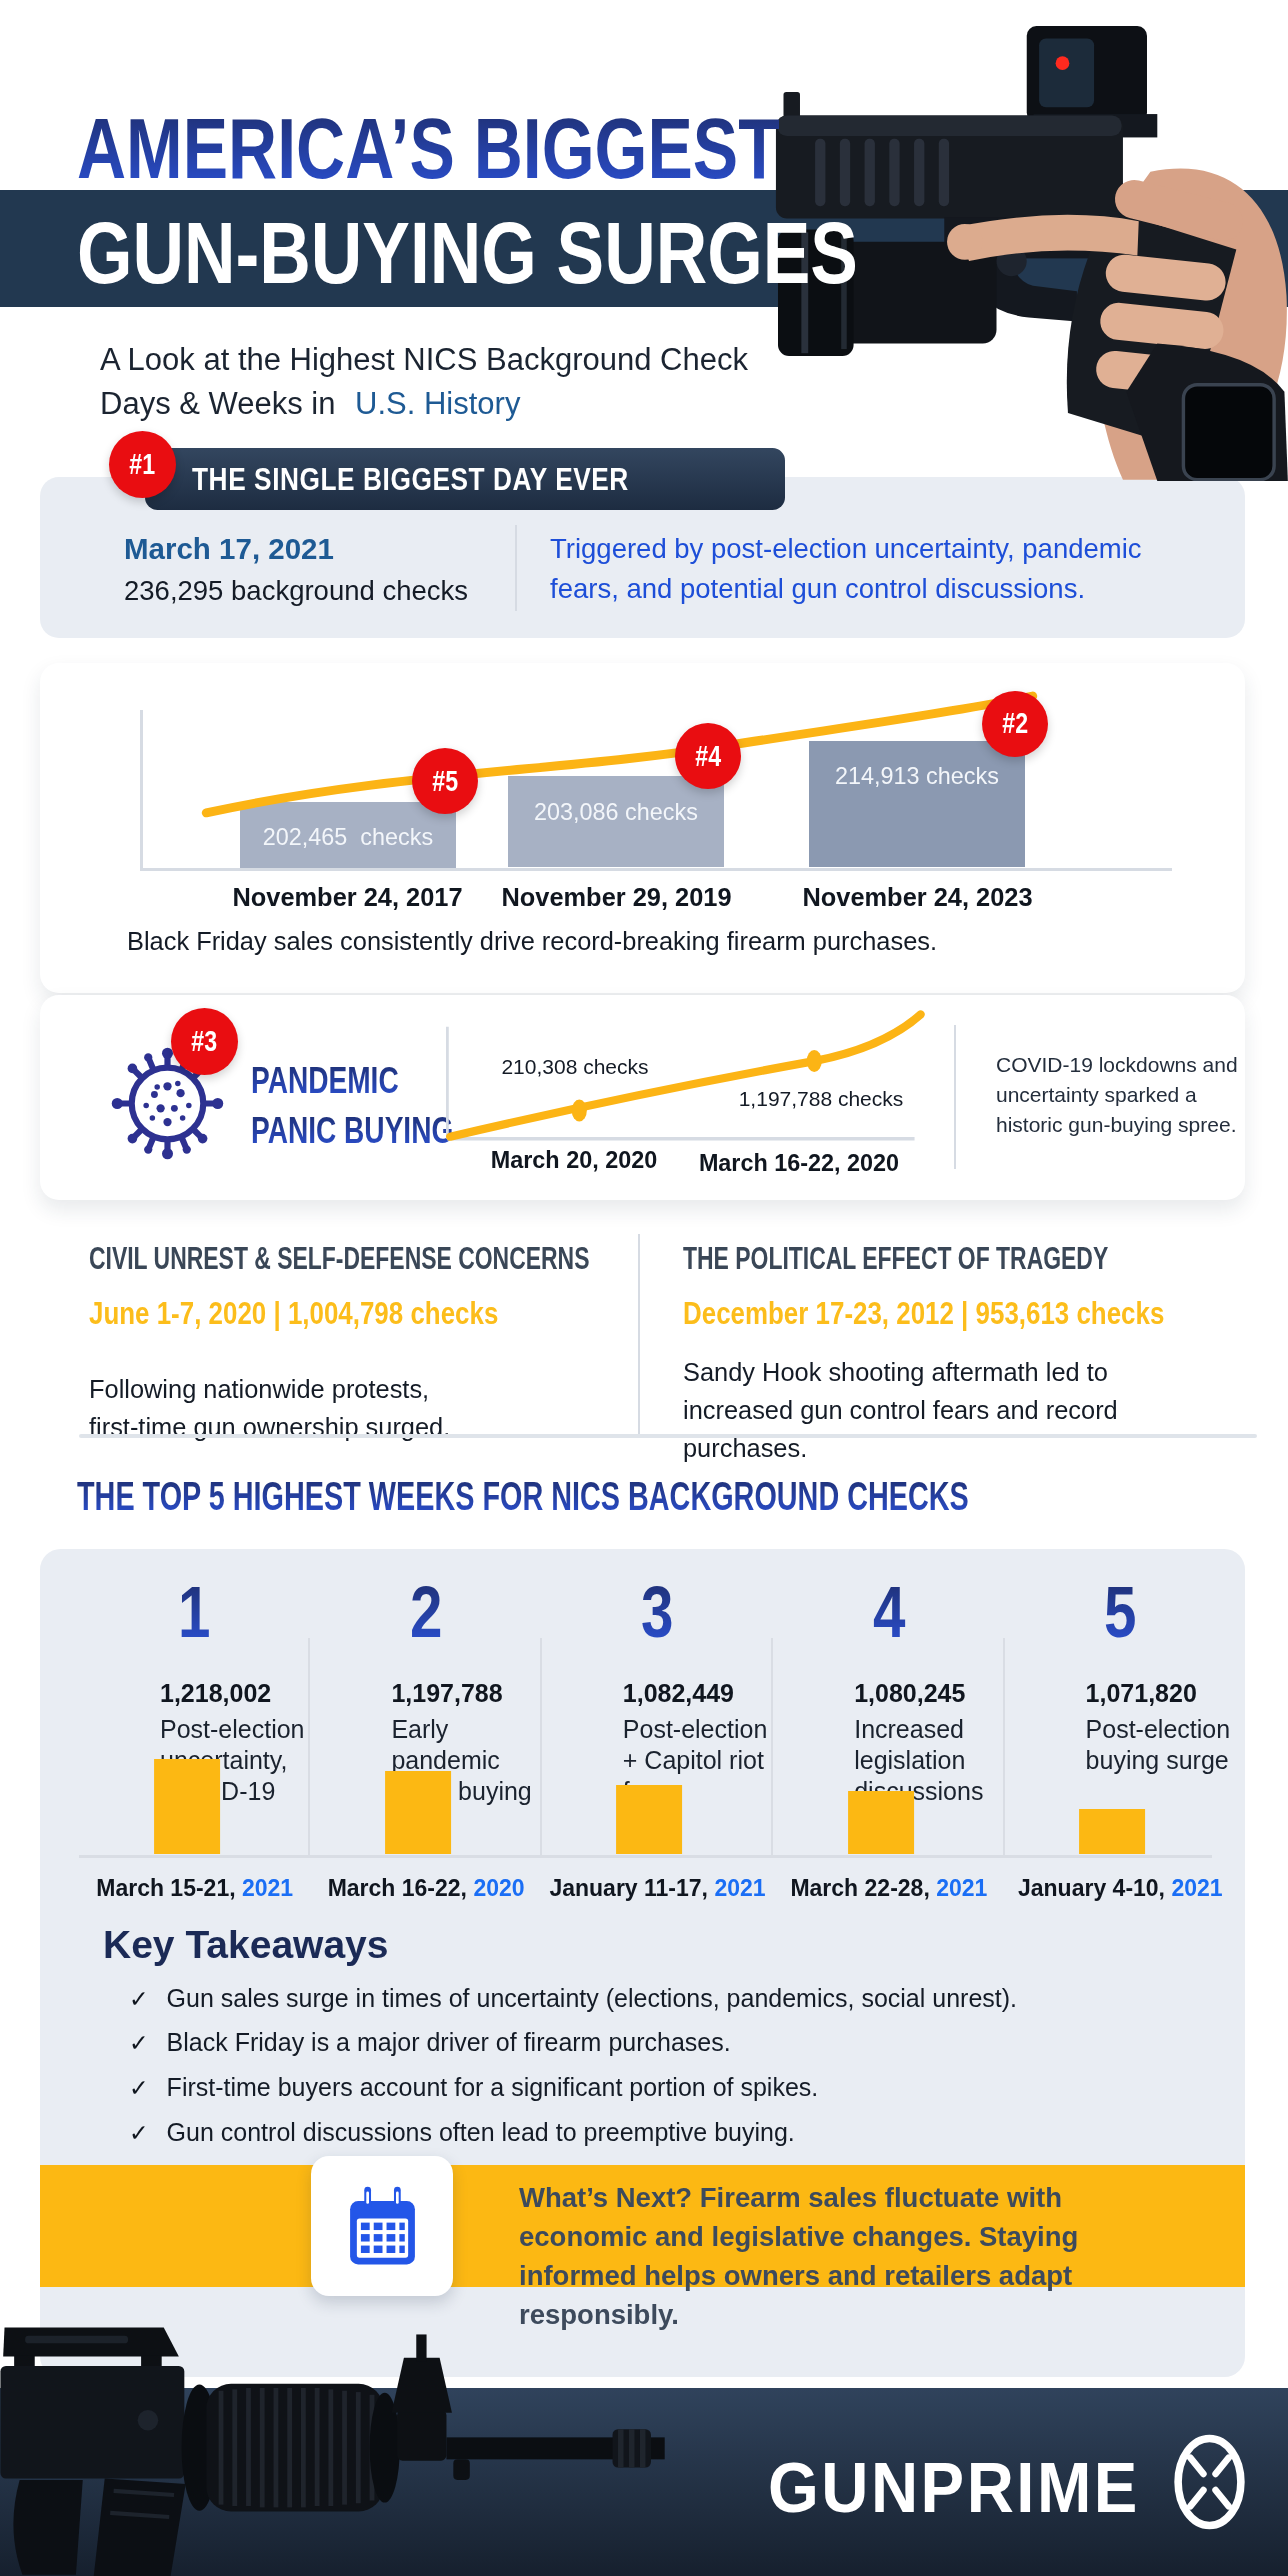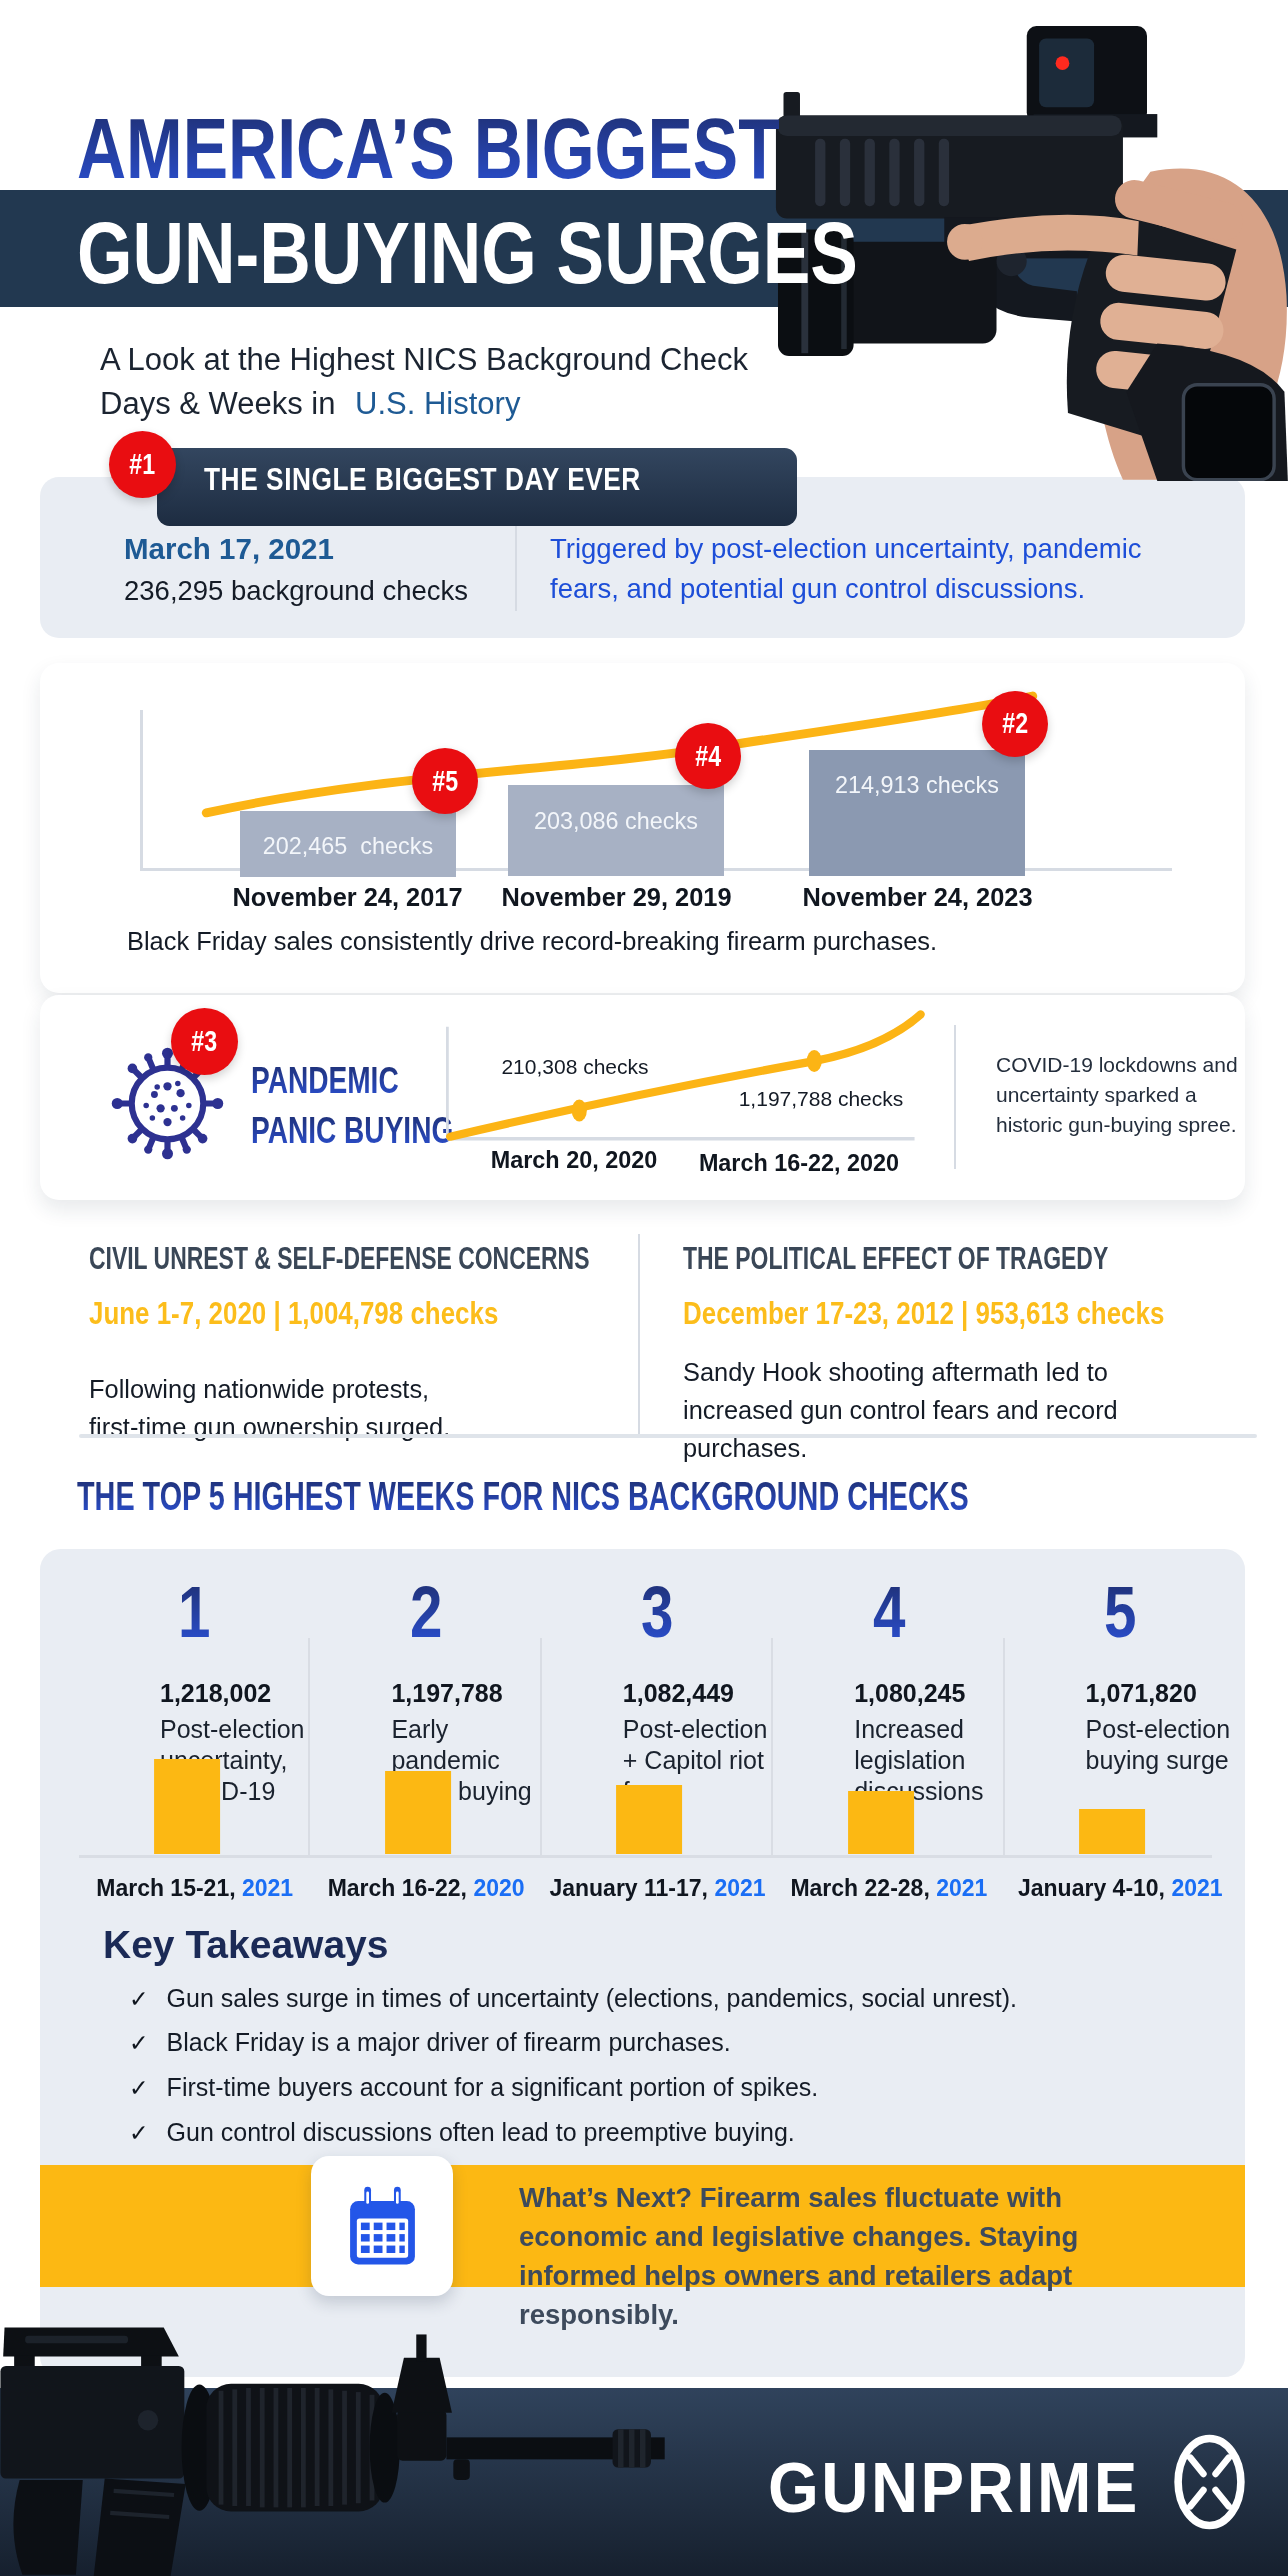--- a/index.html
+++ b/index.html
@@ -22,21 +22,21 @@
   .navy-band { background:#223850; }
   .card { background:#e9edf3; border-radius:19px; }
   .card-white { background:#ffffff; border-radius:19px; box-shadow:0 9.6px 20.6px rgba(30,45,70,.10); }
   .red-badge {
     background:#e90d11; border-radius:50%; display:flex; align-items:center; justify-content:center;
     color:#ffffff; box-shadow:0 4.1px 9.6px rgba(0,0,0,.18);
   }
   .red-badge span { font-weight:bold; font-size:29px; transform:scaleX(.8); }
   .divider-v { background:#d6dbe3; }
   .divider-h { background:#dfe4ea; }
-  .bar-gray { background:#a7b1c4; display:flex; justify-content:center;margin-top:9px; }
+  .bar-gray { background:#a7b1c4; display:flex; justify-content:center; }
   .bar-gray.dark { background:#8b99b1; }
   .bar-label { color:#f3f6fa; font-size:23.4px; white-space:pre; }
   .chart-date { font-weight:bold; font-size:25.4px; color:#10161f; text-align:center; }
   .t5col { position:relative; height:357px; }
   .t5rank { text-align:center; height:81px; line-height:77px; font-size:73px; }
   .t5val { margin:25px 0 0 81px; font-weight:bold; font-size:25px; color:#10161f; }
   .t5desc { margin:5.5px 0 0 81px; width:148px; font-size:25px; line-height:31px; color:#1a222e; }
   .t5bar { position:absolute; left:50%; transform:translateX(-62%); width:66px; background:#fcb813; bottom:76px; }
   .t5date { position:absolute; top:302px; left:-8.2px; right:-8.2px; text-align:center; font-weight:bold; font-size:23px; color:#10161f; white-space:nowrap; }
   .t5date .yr { color:#1a6ef5; }
@@ -98,21 +98,21 @@
     <rect x="648" y="560" width="132" height="138" rx="20" fill="#05070a" stroke="#3a4350" stroke-width="5"></rect>
   </svg>
 
   <div class="abs" style="left:100px;top:338px;font-size:31px;line-height:44px;color:#1b2431;">
     <div><span>A Look at the Highest NICS Background Check</span></div>
     <div>
       <span>Days &amp; Weeks in </span><span style="color:#1e5a94;margin-left:11px;">U.S. History</span>
     </div>
   </div>
 
-  <div class="abs" style="left:157px;top:448px;width:640px;height:78px;border-radius:12.4px;background:linear-gradient(180deg,#33465f,#1d2c41);line-height:62px;padding-left:47px;z-index:2;">
+  <div class="abs" style="left:145px;top:448px;width:640px;height:62px;border-radius:12.4px;background:linear-gradient(180deg,#33465f,#1d2c41);line-height:62px;padding-left:47px;z-index:2;">
     <span class="cond" style="font-size:32px;color:#ffffff;transform:scaleX(.82);letter-spacing:0.7px;">THE SINGLE BIGGEST DAY EVER</span>
   </div>
   <div class="abs red-badge" style="left:109px;top:431px;width:67px;height:67px;z-index:3;">
     <span>#1</span>
   </div>
 
   <div class="abs card" style="left:40px;top:477px;width:1205px;height:161px;">
     <div class="abs" style="left:84px;top:55px;font-size:29.5px;font-weight:bold;color:#1e5a94;">March 17, 2021</div>
     <div class="abs" style="left:84px;top:98px;font-size:27.5px;color:#141b26;">236,295 background checks</div>
     <div class="abs divider-v" style="left:475px;top:48px;width:2.1px;height:86px;"></div>

